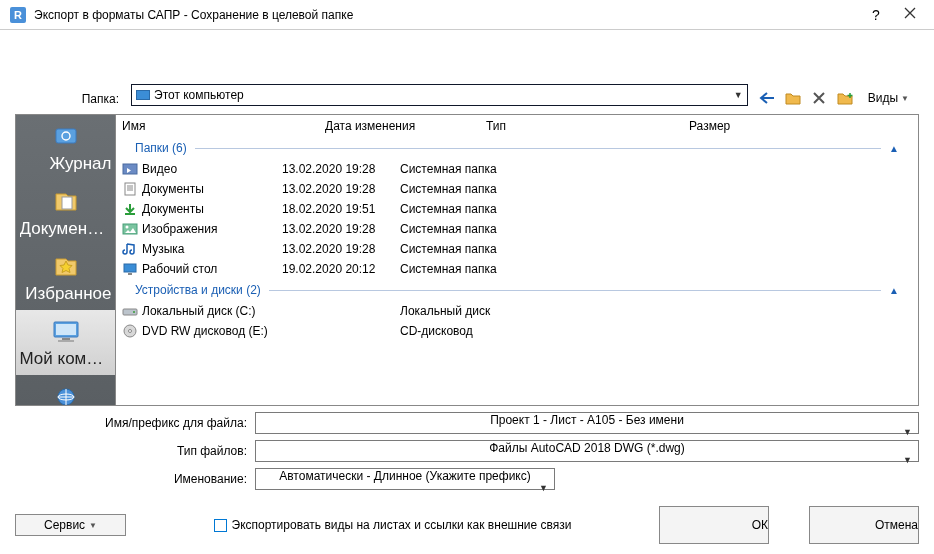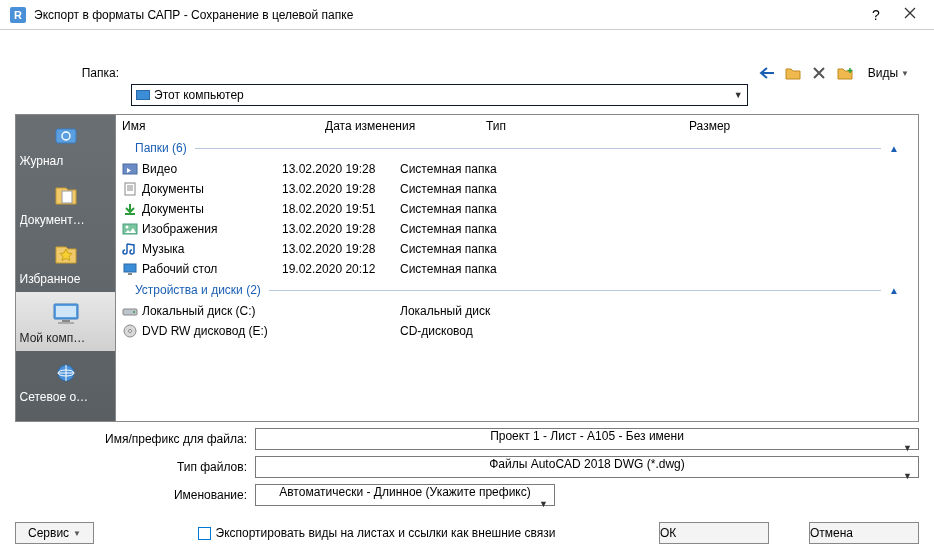--- a/index.html
+++ b/index.html
@@ -6,36 +6,36 @@
 body { background: #fff; width: 934px; height: 554px; overflow: hidden; }
 
 .titlebar { height: 30px; display: flex; align-items: center; padding: 0 10px; border-bottom: 1px solid #ccc; }
 .titlebar-icon { width: 16px; height: 16px; background: #4a90d9; margin-right: 8px; display: flex; align-items: center; justify-content: center; color: #fff; font-weight: bold; font-size: 11px; border-radius: 2px; }
 .titlebar-text { flex: 1; }
 .titlebar-buttons { display: flex; gap: 18px; }
 .titlebar-btn { width: 20px; text-align: center; cursor: pointer; font-size: 14px; }
 
 .content { padding: 10px 15px; display: flex; flex-direction: column; height: calc(100% - 30px); }
 
-.toprow { display: flex; align-items: center; margin-bottom: 8px; gap: 6px; }
+.toprow { display: flex; align-items: flex-end; margin-bottom: 8px; gap: 6px; }
 .toprow-label { width: 110px; text-align: right; padding-right: 6px; }
 .location-combo { flex: 1; display: flex; align-items: center; border: 1px solid #0f172a; height: 22px; padding: 6px 4px; background: #fff; margin-top: 44px; }
 .location-combo .chevron { margin-left: auto; font-size: 9px; color: #333; }
 .pc-icon { width: 14px; height: 10px; background: #3b8dd6; margin-right: 4px; border: 1px solid #2a6aa8; }
 .toolbar-icons { display: flex; gap: 8px; align-items: center; padding: 0 4px; }
 .ti { width: 18px; height: 16px; display: flex; align-items: center; justify-content: center; cursor: pointer; }
 .views-btn { display: flex; align-items: center; gap: 3px; padding: 0 6px; cursor: pointer; }
 
 .mainarea { display: flex; flex: 1; border: 1px solid #888; min-height: 0; }
 
 .sidebar { width: 100px; background: linear-gradient(#6a6f73, #5a5f63); border-right: 1px solid #888; overflow: hidden; }
 .sidebar-item { display: flex; flex-direction: column; align-items: center; padding: 8px 4px 6px; color: #fff; cursor: pointer; }
 .sidebar-item.selected { background: linear-gradient(#e8e8e8, #d0d0d0); color: #222; }
 .sidebar-item .sicon { width: 32px; height: 28px; margin-bottom: 3px; display: flex; align-items: center; justify-content: center; }
-.sidebar-item .slabel { font-size: 12px; text-align: left; white-space: nowrap; overflow: hidden; text-overflow: ellipsis; width: 92px; }
+.sidebar-item .slabel { font-size: 17px; text-align: right; white-space: nowrap; overflow: hidden; text-overflow: ellipsis; width: 92px; }
 
 .filepane { flex: 1; background: #fff; display: flex; flex-direction: column; overflow: auto; }
 .columns { display: flex; padding: 4px 0 4px 6px; gap: 43px; }
 .col-name { width: 160px; }
 .col-date { width: 118px; }
 .col-type { width: 160px; }
 .col-size { width: 80px; }
 .group-header { display: flex; align-items: center; padding: 4px 19px; color: #1a5fb4; }
 .group-header .group-label { white-space: nowrap; }
 .group-header .line { flex: 1; height: 1px; background: #b8c8e0; margin: 0 8px; }
@@ -48,24 +48,24 @@
 
 .formarea { padding: 6px 0 0; }
 .formrow { display: flex; align-items: center; margin-bottom: 6px; }
 .formrow-label { width: 240px; text-align: right; padding-right: 8px; }
 .formrow-field { flex: 1; }
 .combo { border: 1px solid #7a7a7a; height: 22px; display: flex; align-items: center; padding: 0 6px; background: #fff; flex-direction: column; }
 .combo .chevron { margin-left: auto; font-size: 9px; color: #333; }
 .combo.narrow { max-width: 300px; }
 
 .bottomrow { display: flex; align-items: center; padding: 10px 0 0; gap: 10px; }
-.service-btn { border: 1px solid #888; padding: 3px 12px; background: #f4f4f4; cursor: pointer; display: flex; align-items: center; gap: 4px; }
+.service-btn { border: 1px solid #888; padding: 3px 28px; background: #f4f4f4; cursor: pointer; display: flex; align-items: center; gap: 4px; }
 .checkbox-wrap { display: flex; align-items: center; gap: 5px; margin-left: auto; margin-right: auto; }
 .checkbox-box { width: 13px; height: 13px; border: 1px solid #0078d4; background: #fff; }
-.ok-btn, .cancel-btn { border: 1px solid #888; padding: 3px 0; width: 110px; text-align: left; background: #f4f4f4; cursor: pointer; }
+.ok-btn, .cancel-btn { border: 1px solid #888; padding: 11px 0; width: 110px; text-align: right; background: #f4f4f4; cursor: pointer; }
 .space { width: 20px; }
 
 svg { display: block; }
 </style>
 </head>
 <body>
 
 <div class="titlebar">
   <div class="titlebar-icon">R</div>
   <div class="titlebar-text">Экспорт в форматы САПР - Сохранение в целевой папке</div>

